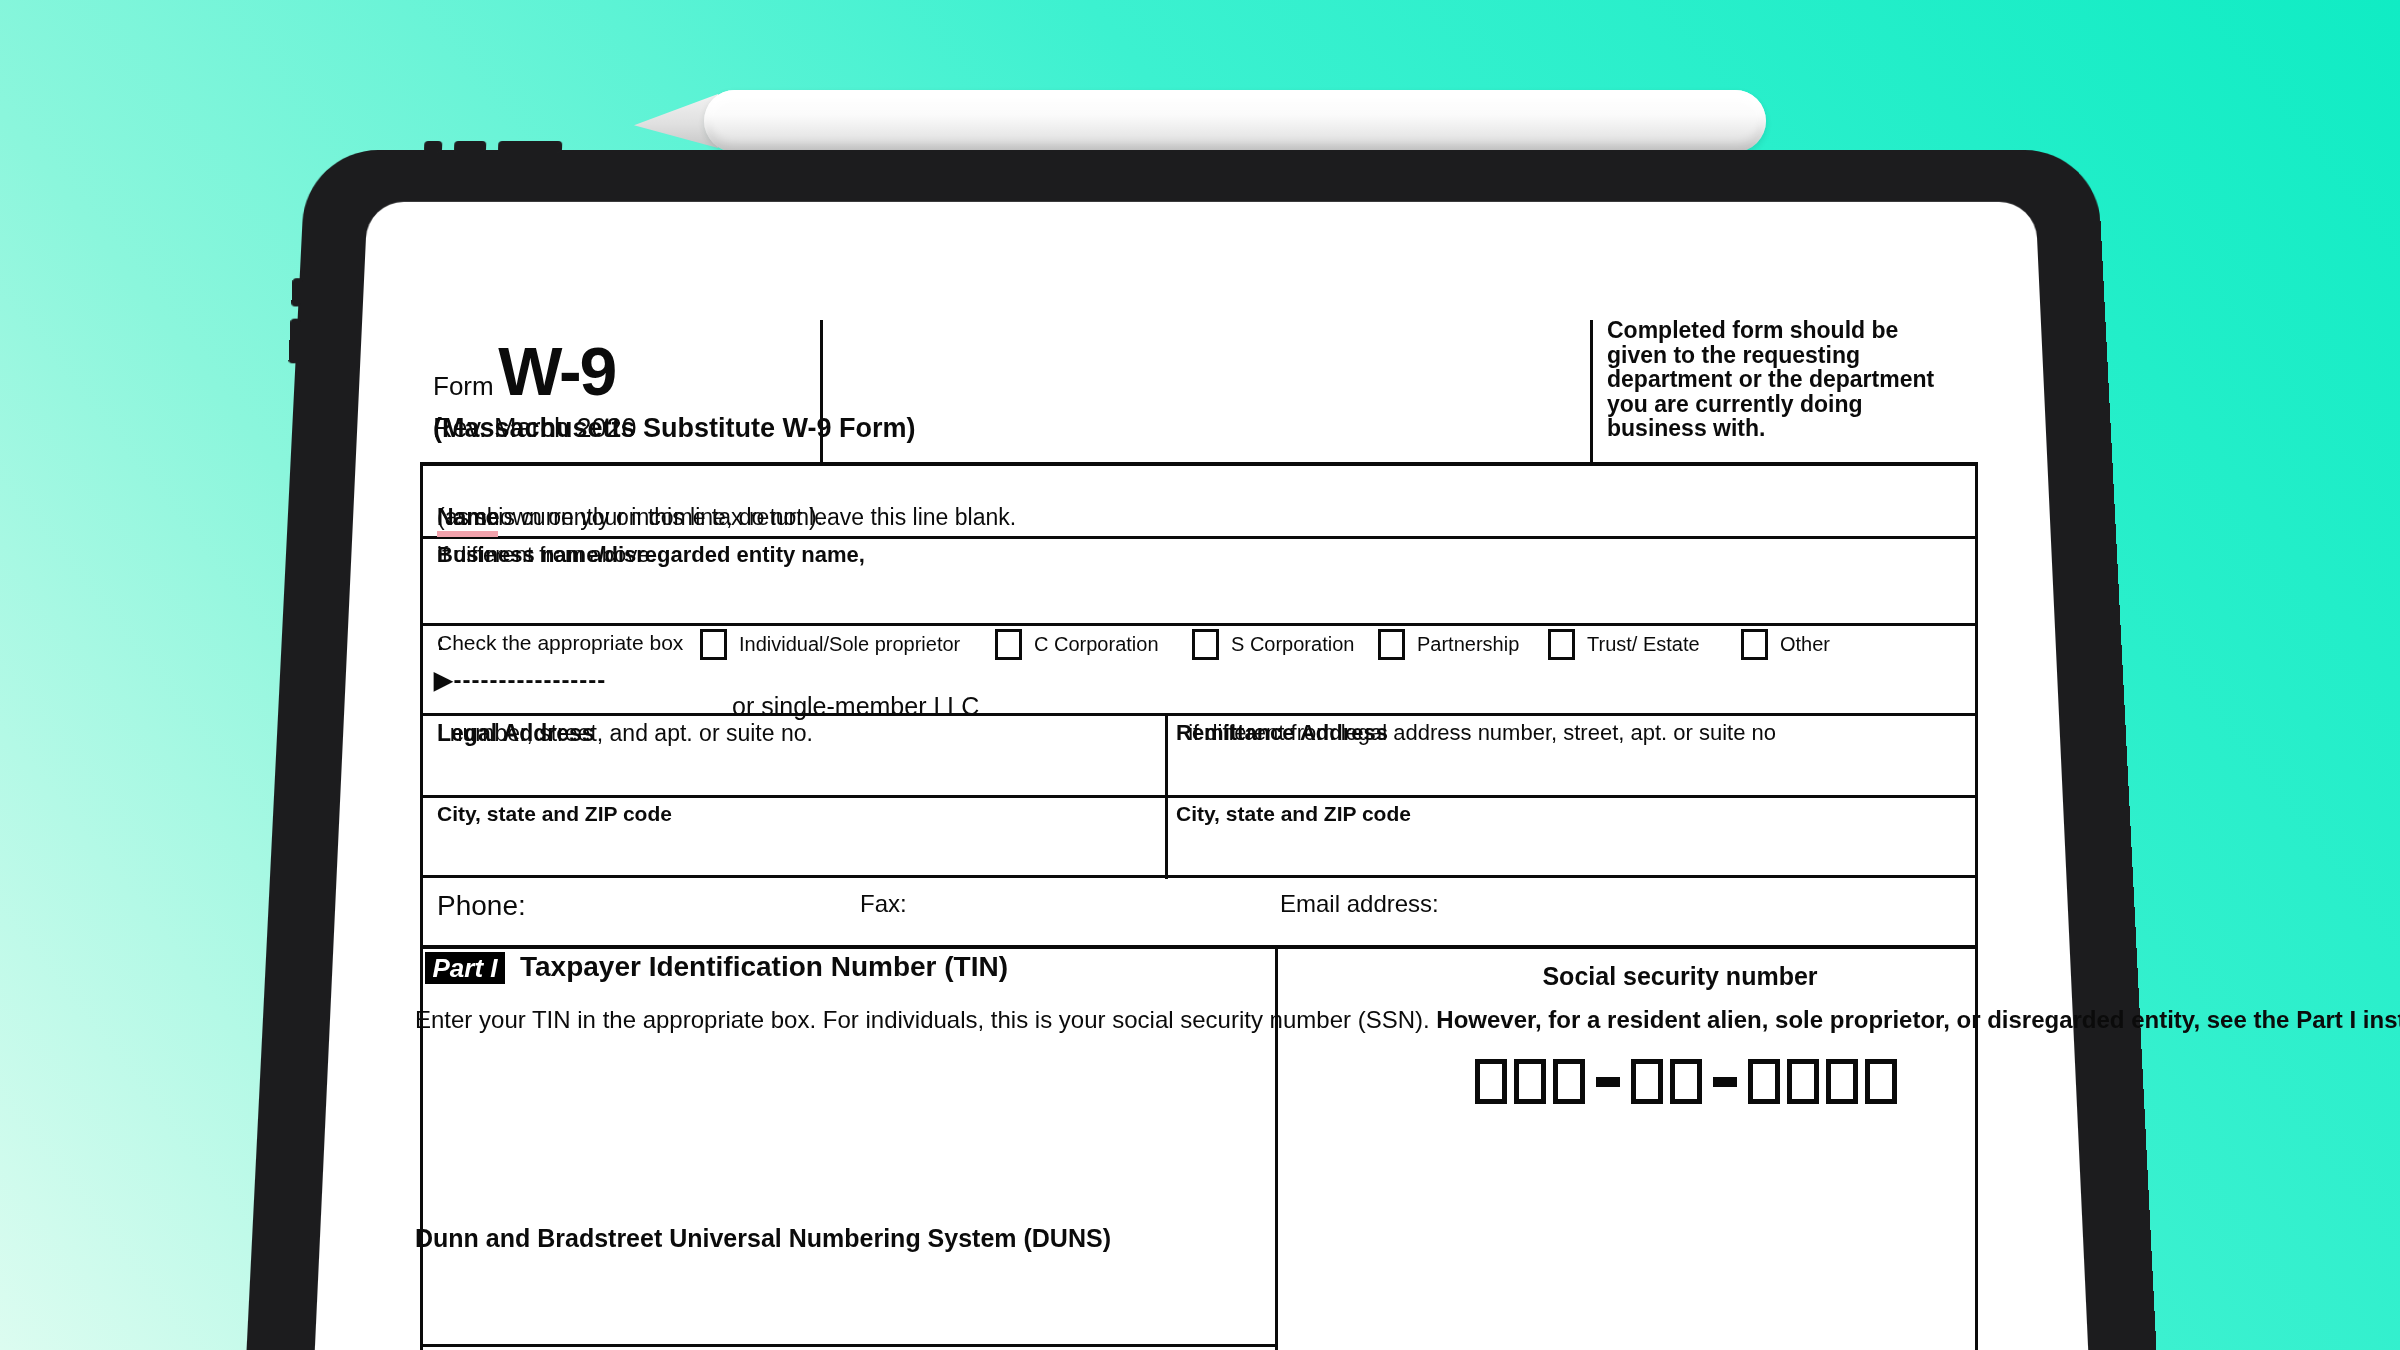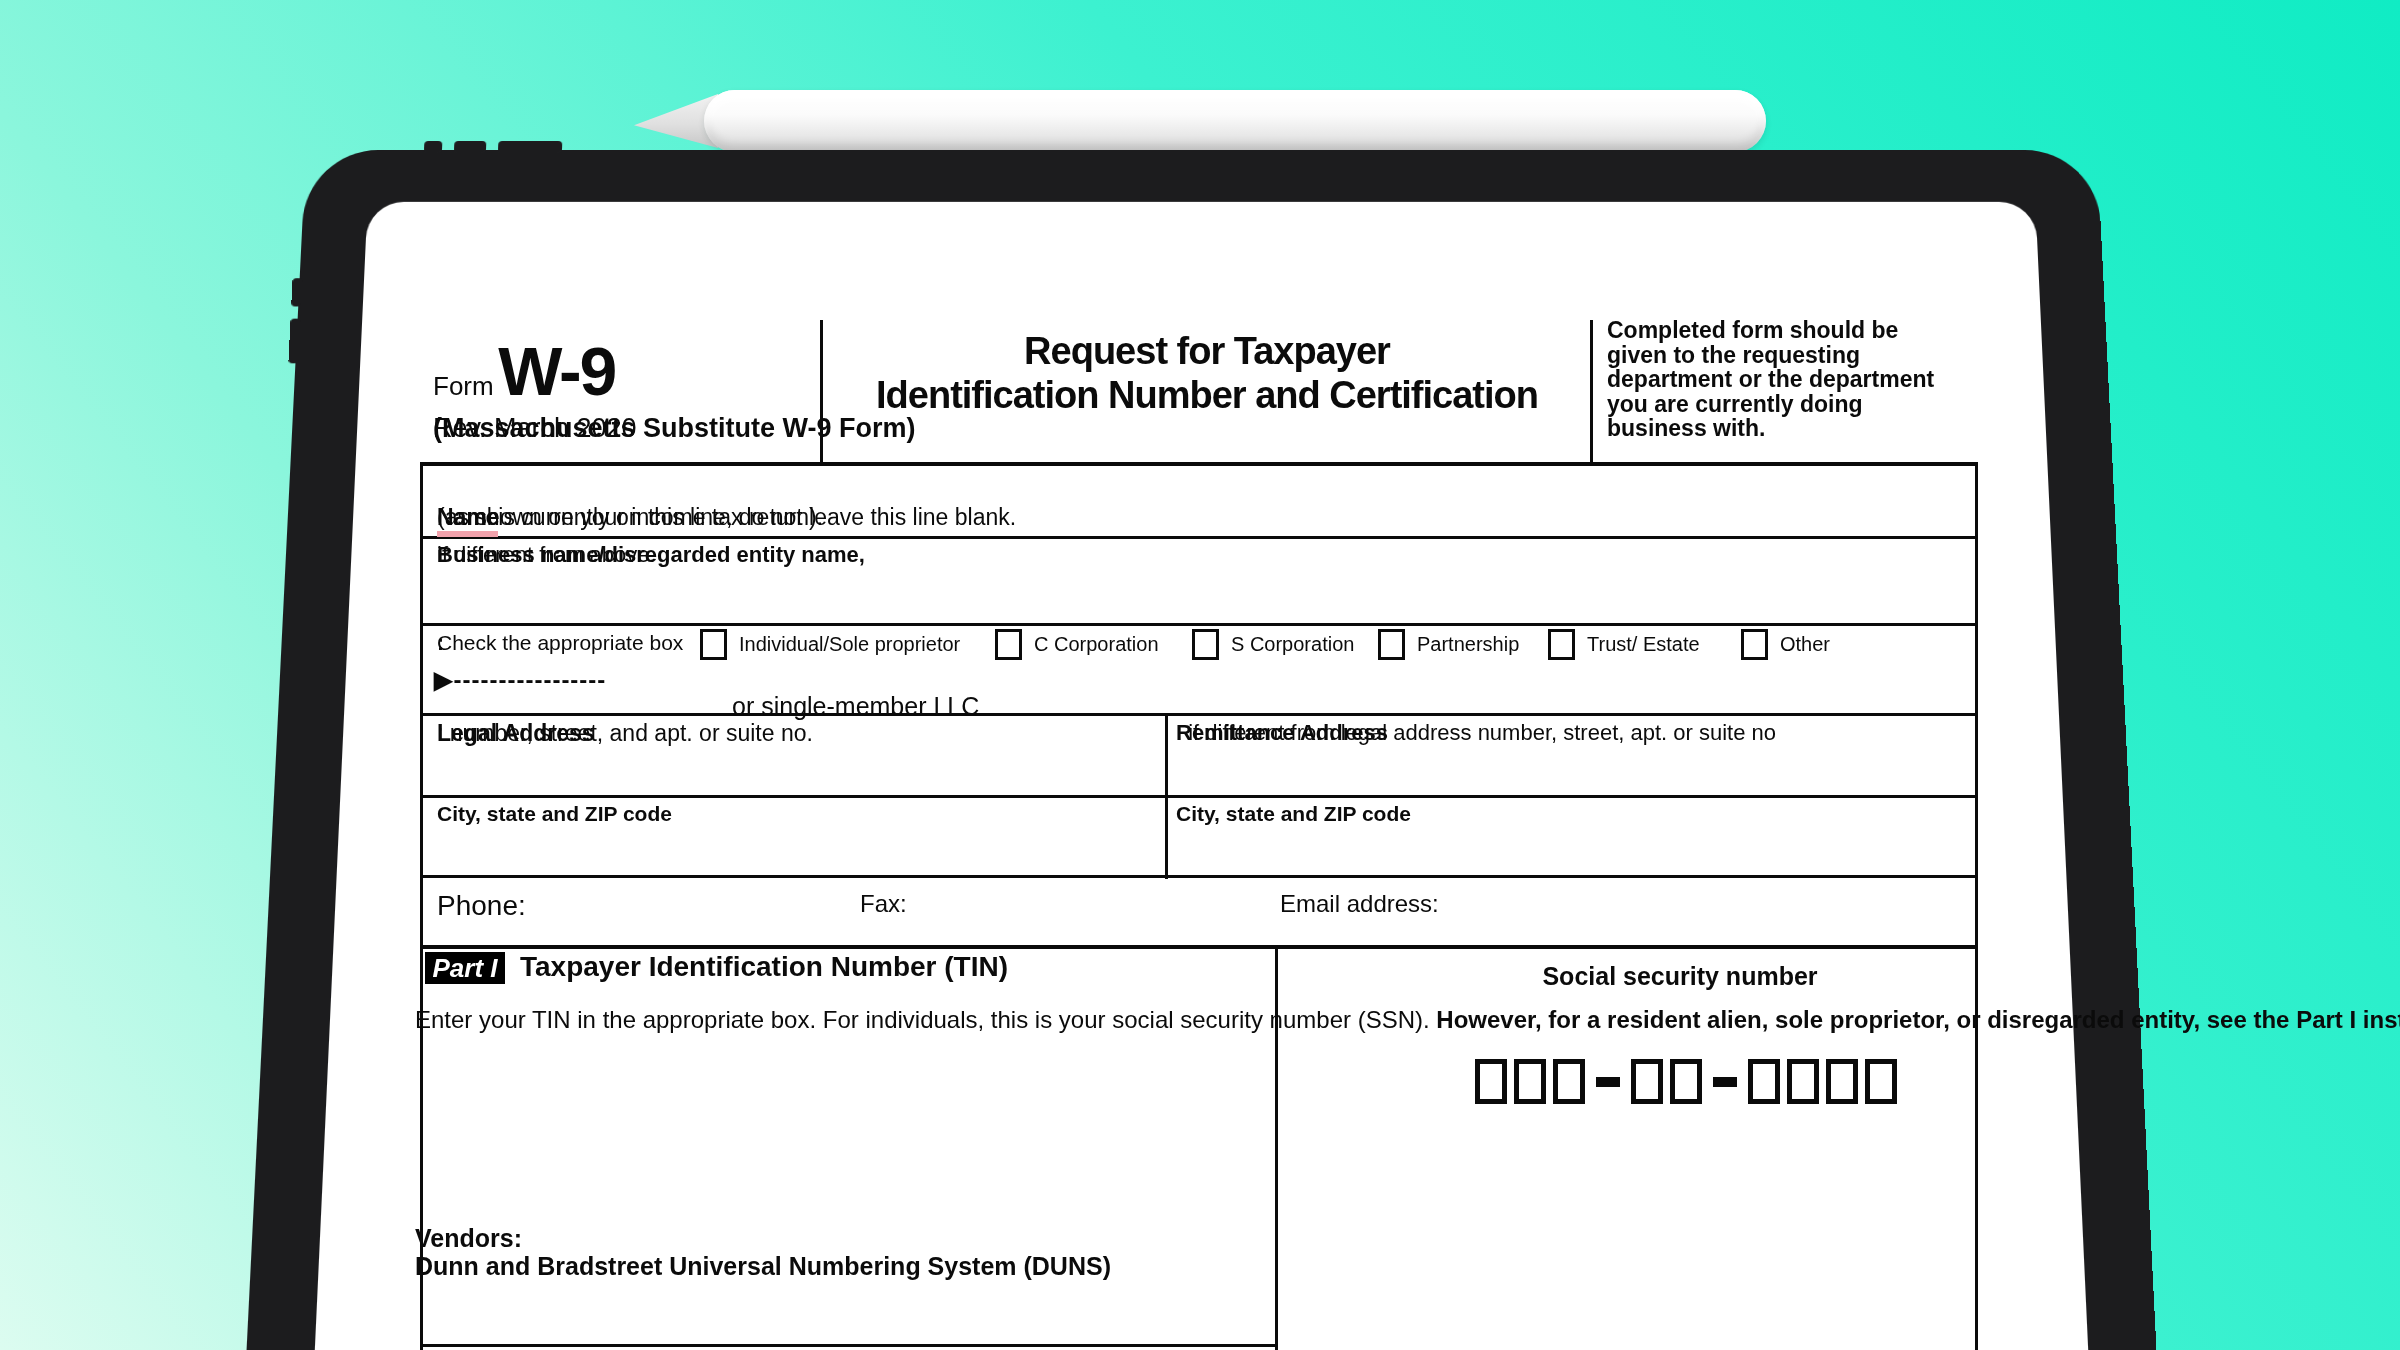--- a/index.html
+++ b/index.html
@@ -139,24 +139,20 @@
   <div class="vline v-part1"></div>
 
   <div class="w9-block">
     <span class="w9-form-word">Form</span>
     <span class="w9-number">W-9</span>
   </div>
   <div class="w9-sub">
       <b>(Massachusetts Substitute W-9 Form)</b>
       <span> Rev. March 2020</span>
     </div>
-  <div class="title">
-    <div>Request for Taxpayer</div>
-    <div>Identification Number and Certification</div>
-  </div>
   <div class="note-box">
     <div>Completed form should be</div>
     <div>given to the requesting</div>
     <div>department or the department</div>
     <div>you are currently doing</div>
     <div>business with.</div>
   </div>
 
   <div class="lbl name-label"><b>Name</b><span> (as shown on your income tax return). </span><span class="u-pink">Name</span><span> is currently on this line, do not leave this line blank.</span></div>
   <div style="left:50px;top:296px;width:1555px;height:36px;"></div>
@@ -220,21 +216,20 @@
 
   <div class="part1-badge">Part I</div>
   <div class="part1-heading">Taxpayer Identification Number (TIN)</div>
   <div class="ssn-heading">Social security number</div>
 
   <div class="tin-text">
     <p><span>Enter your TIN in the appropriate box. For individuals, this is your social security number (SSN). </span><span class="seg-b">However, for a resident alien, sole proprietor, or disregarded entity, see the Part I instruction on page 2</span></p>
   </div>
 
   <div class="vendors">
-    <div>Vendors:</div>
     <div>Dunn and Bradstreet Universal Numbering System (DUNS)</div>
   </div>
 
   <div class="ssn-boxes">
     <span class="ssn-box"></span>
     <span class="ssn-box"></span>
     <span class="ssn-box"></span>
     <span class="ssn-dash"></span>
     <span class="ssn-box"></span>
     <span class="ssn-box"></span>

